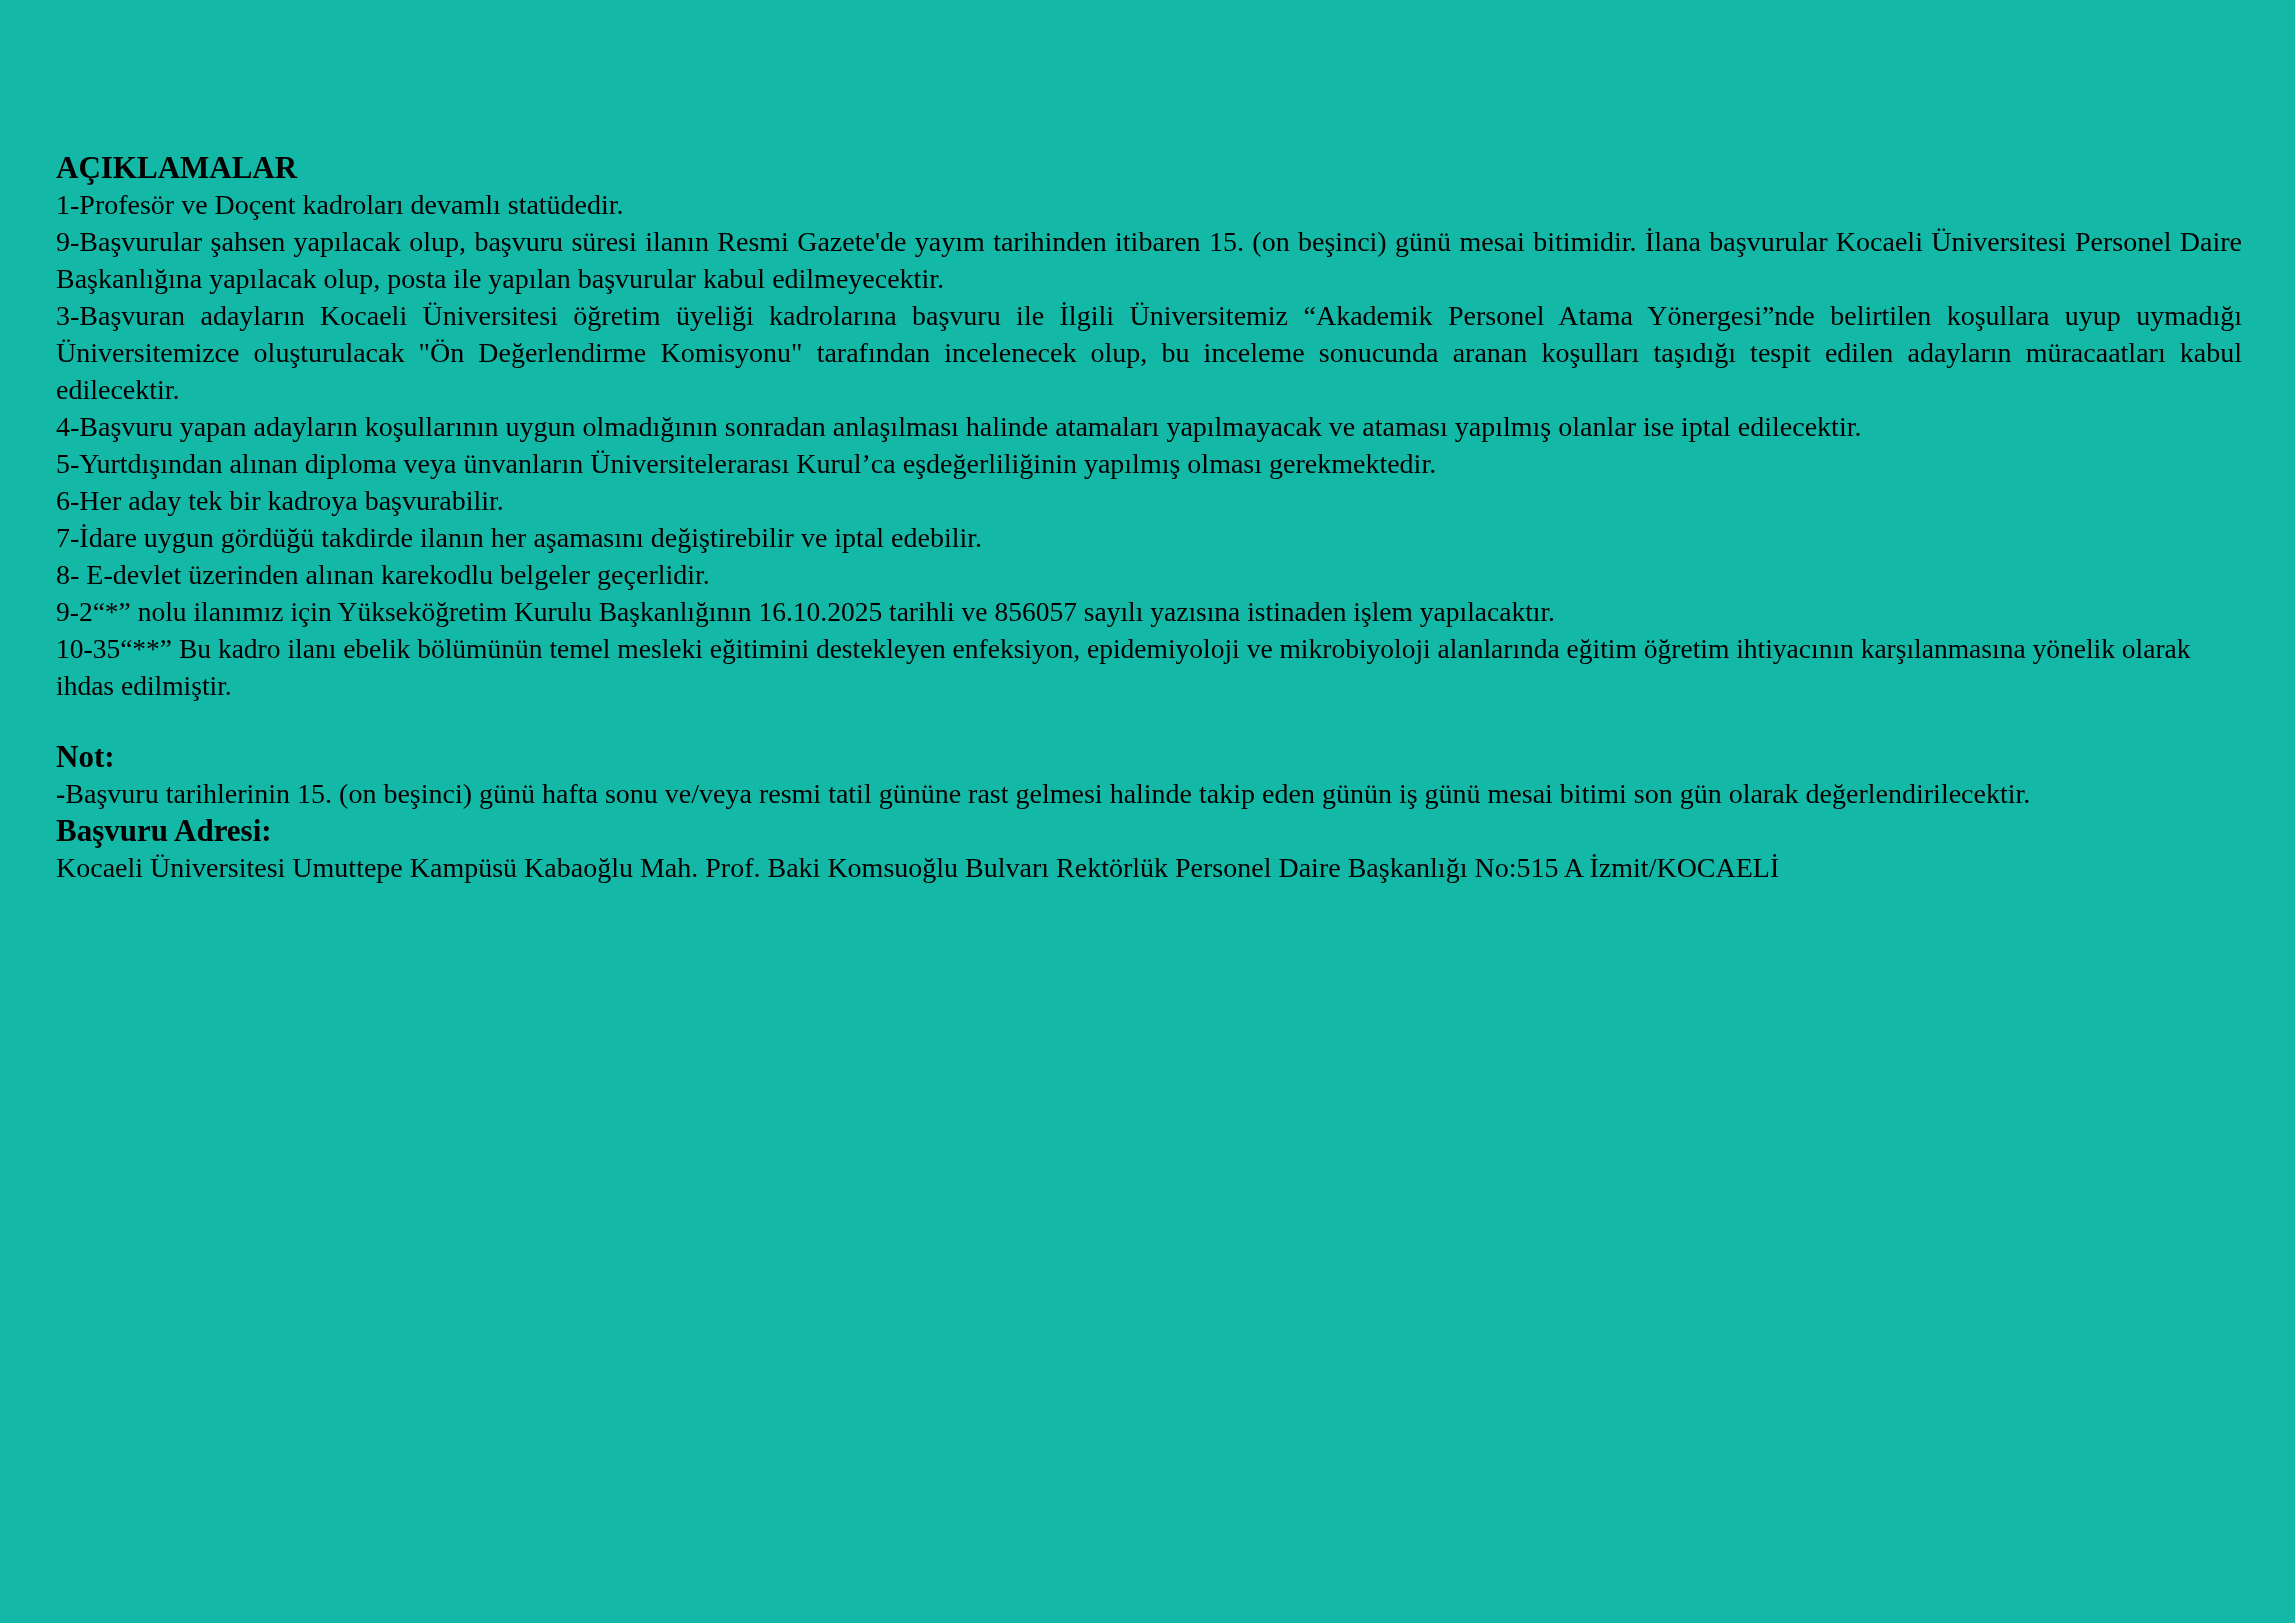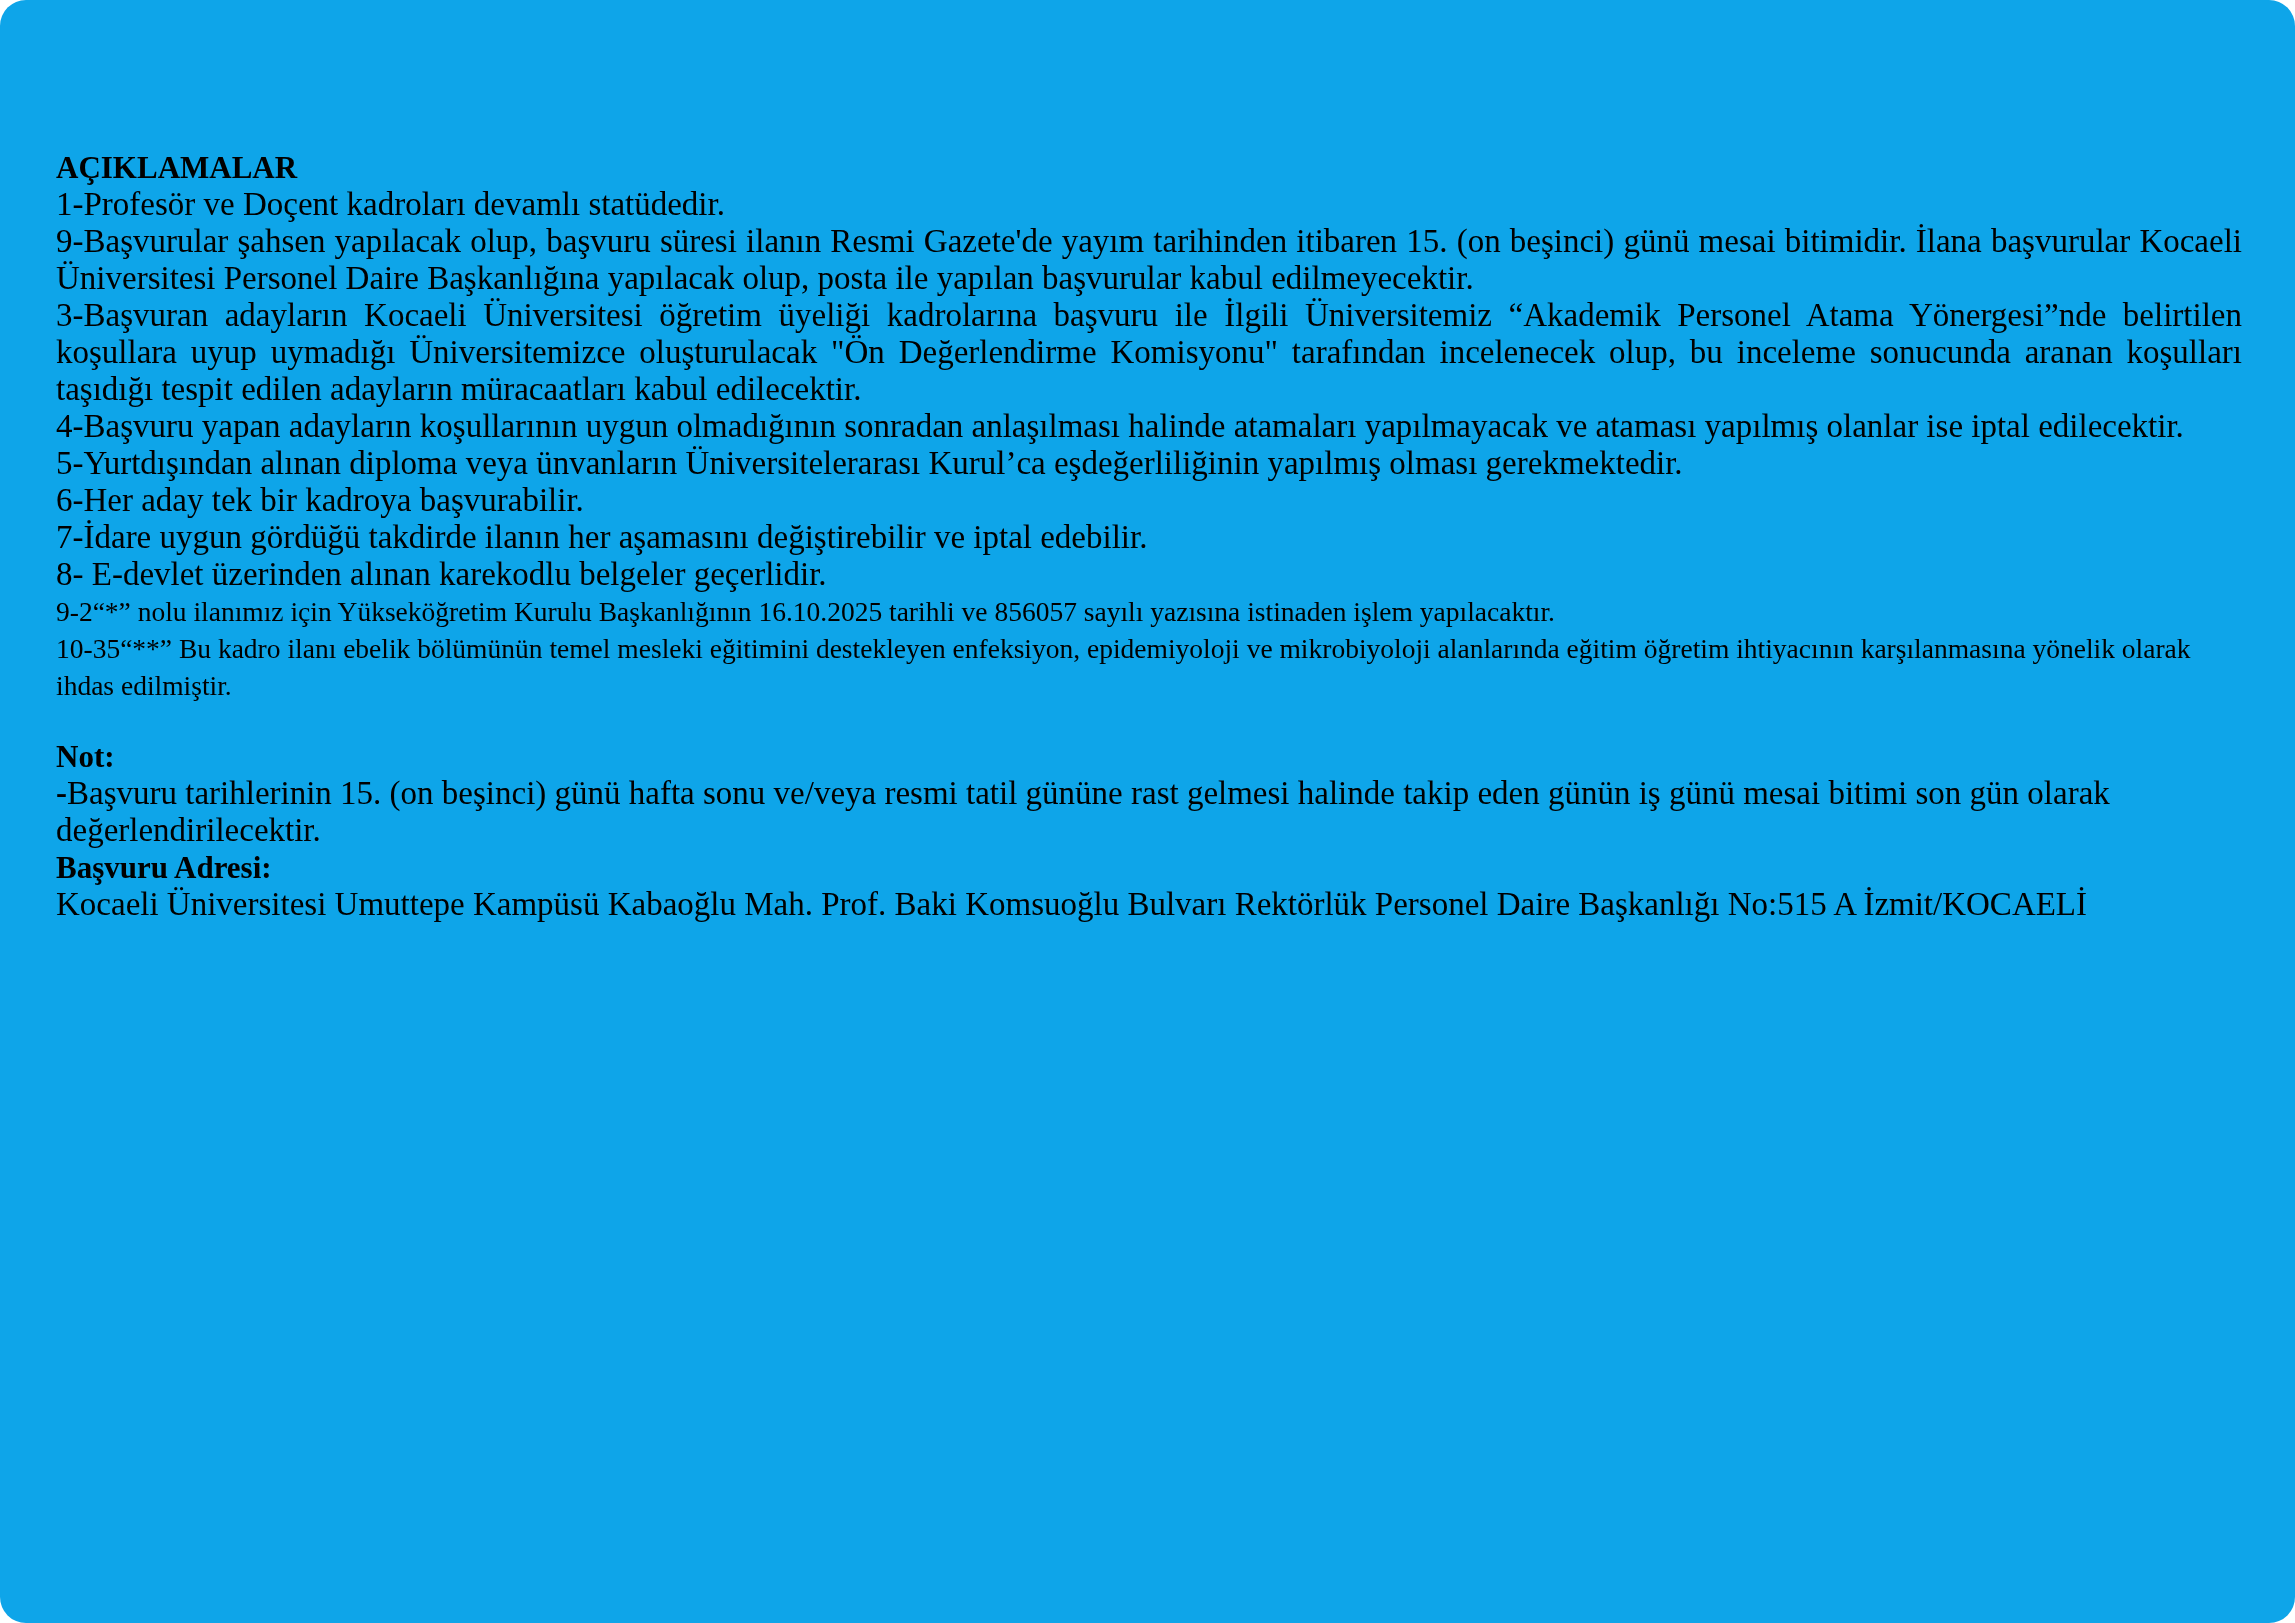--- a/index.html
+++ b/index.html
@@ -4,41 +4,40 @@
 <style>
   html, body {
     margin: 0;
     padding: 0;
     background: #ffffff;
   }
   .page {
     position: relative;
     width: 2295px;
     height: 1623px;
-    background: #0ea5e9;
+    background: #14b8a6;
     color: #000000;
     font-family: "Liberation Serif", "DejaVu Serif", serif;
     overflow: hidden;
-    border-radius: 26px;
   }
   .content {
     position: absolute;
     left: 56px;
     top: 149px;
     width: 2186px;
   }
   .heading {
     margin: 0;
     font-size: 31px;
     line-height: 37px;
     font-weight: 700;
   }
   .para {
     margin: 0;
-    font-size: 33px;
+    font-size: 28px;
     line-height: 37px;
     font-weight: 400;
   }
   .para.justify {
     text-align: justify;
   }
   .para.small {
     font-size: 27.5px;
   }
   .subheading {

